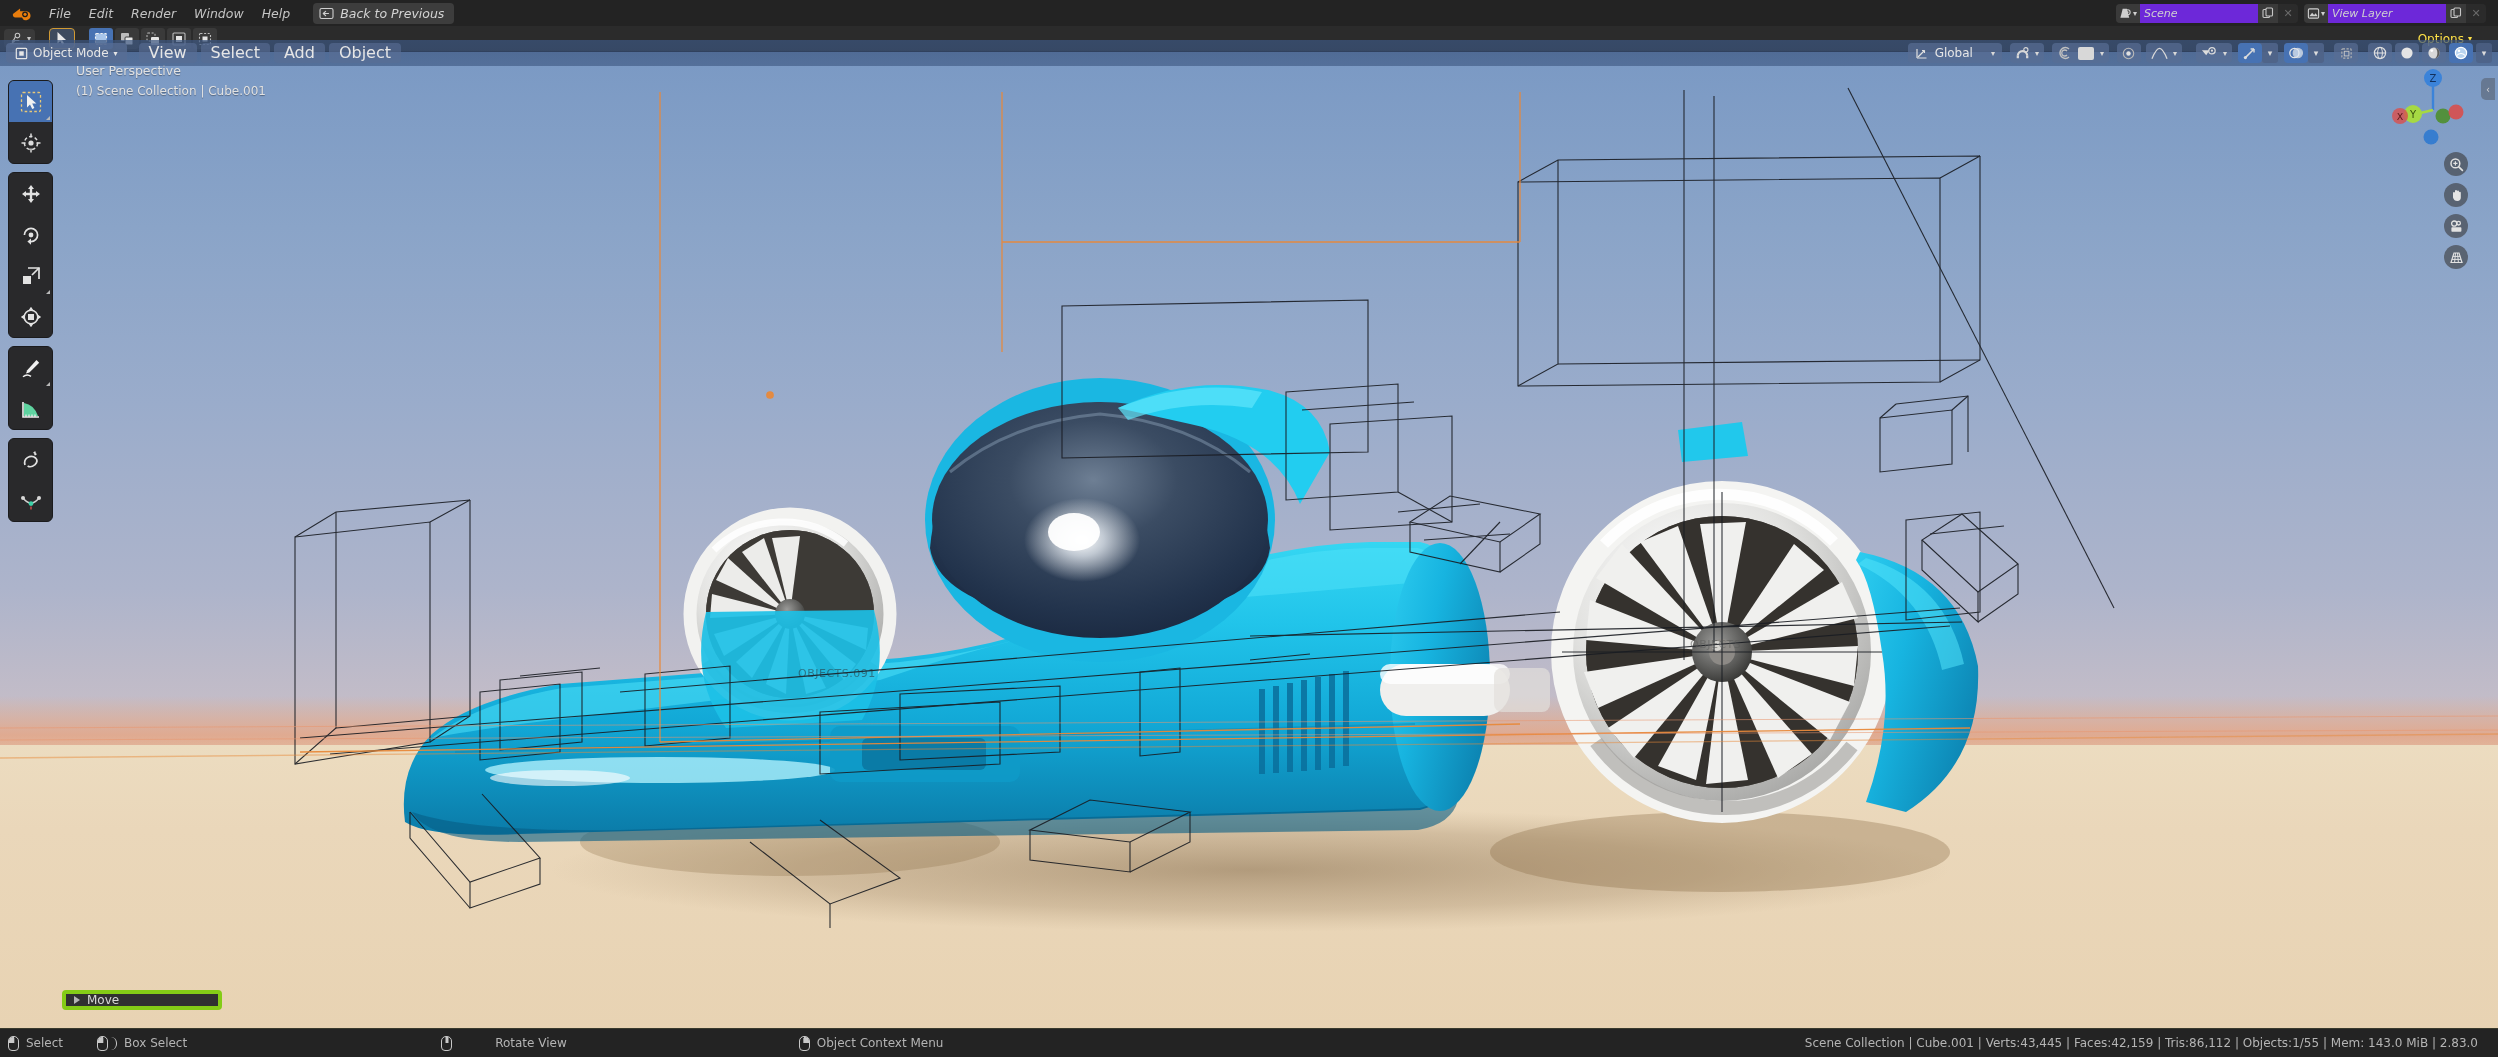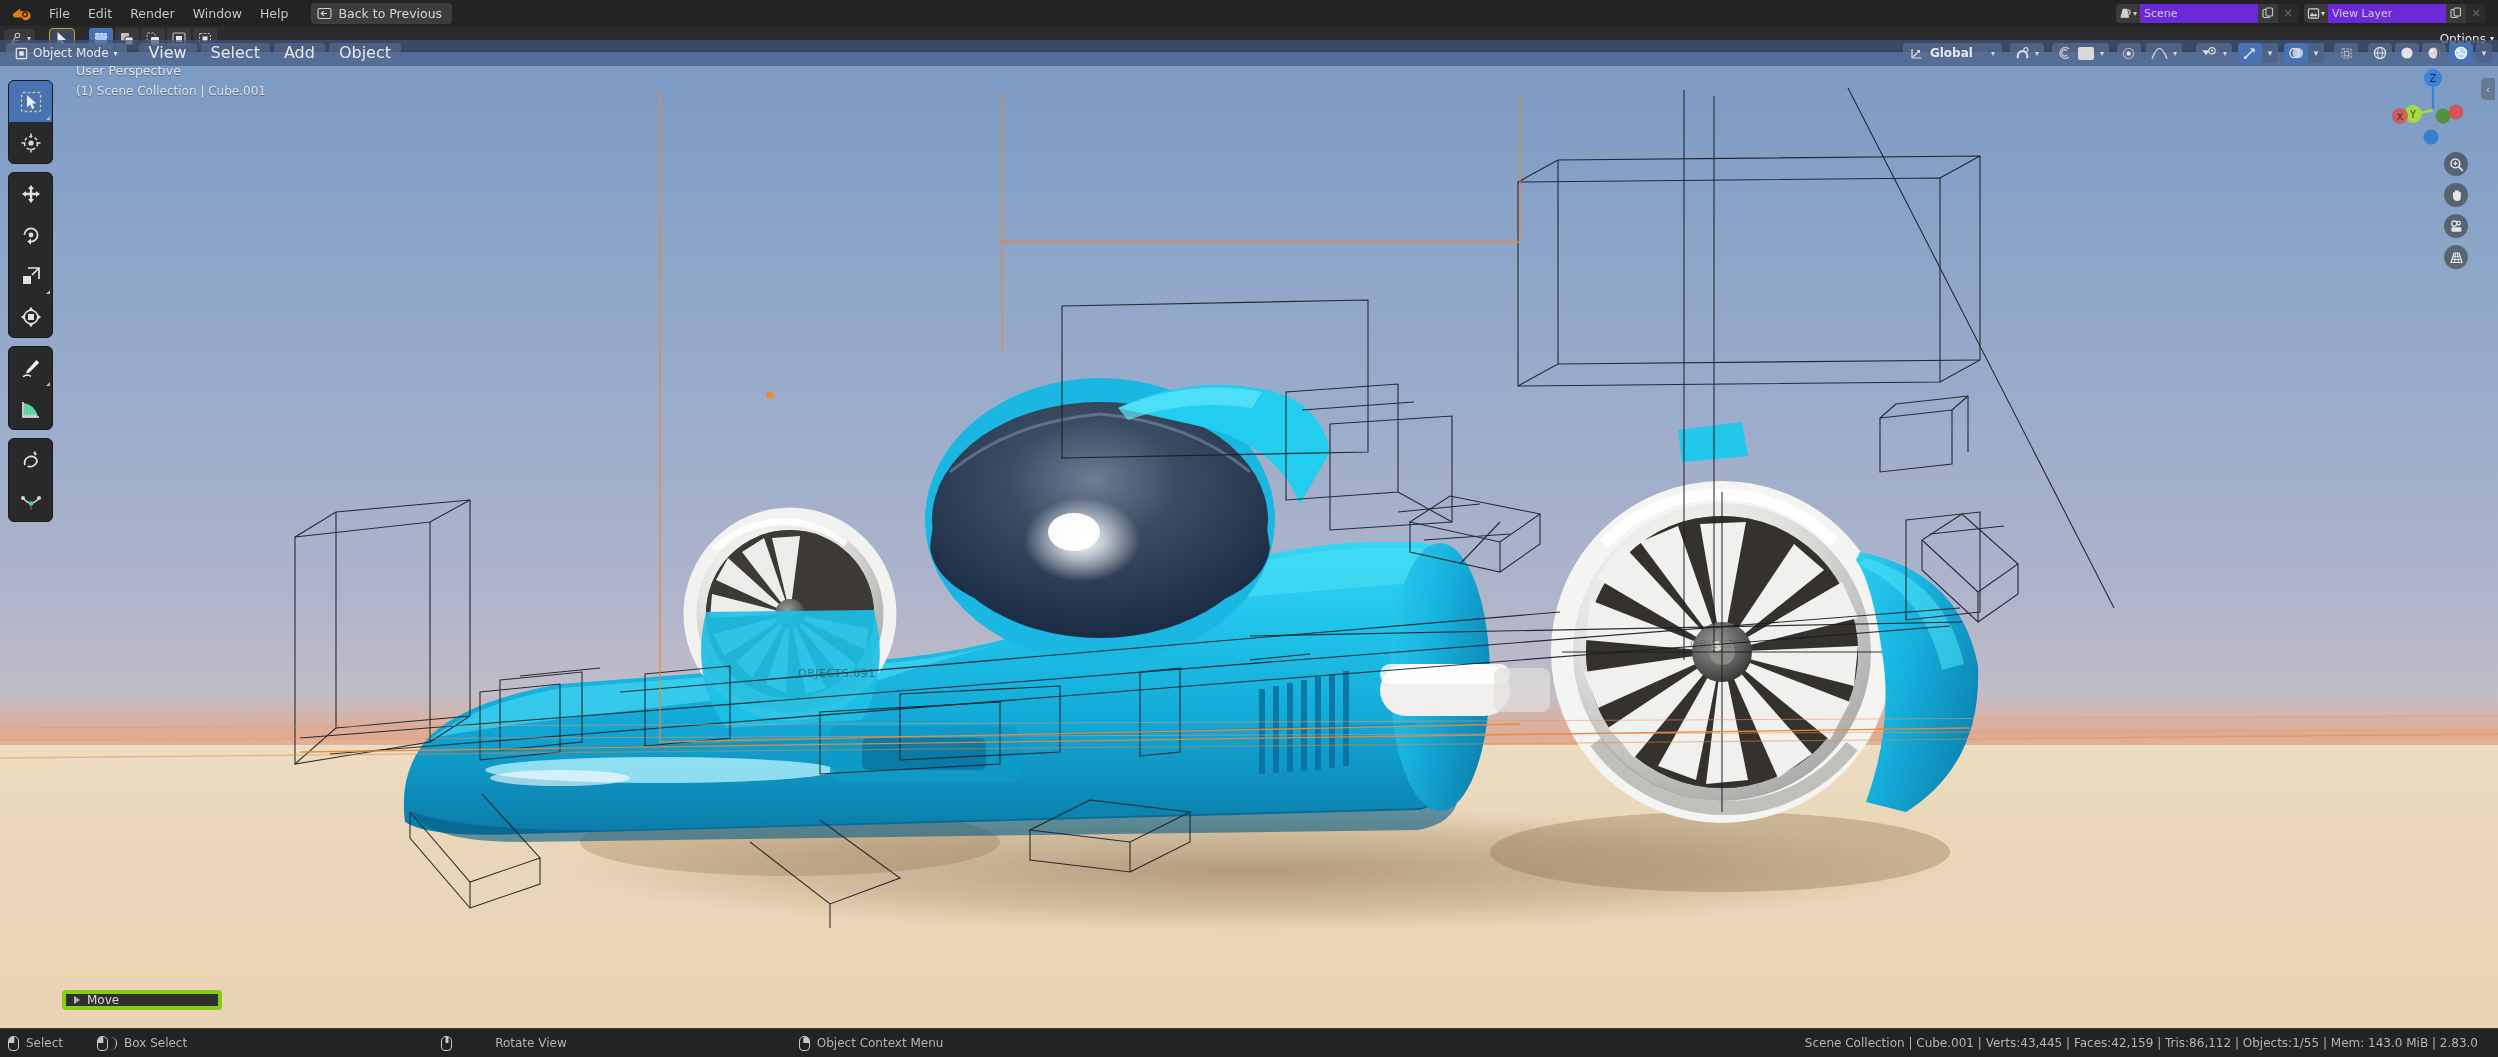--- a/index.html
+++ b/index.html
@@ -1,21 +1,21 @@
 <!DOCTYPE html>
 <html><head>
 <meta charset="utf-8">
 <style>
   * { margin:0; padding:0; box-sizing:border-box; }
   html,body { width:2498px; height:1057px; overflow:hidden; background:#1d1d1d;
     font-family:"DejaVu Sans", sans-serif; -webkit-font-smoothing:antialiased; }
 
   
   #topbar { position:absolute; left:0; top:0; width:2498px; height:26px;
-    background:#232323; display:flex; align-items:center; padding:0 6px; }
+    background:#232323; display:flex; align-items:center; padding:0 6px;font-style:italic; }
   .blender-logo { width:22px; height:18px; margin:0 8px 0 4px; flex:none; }
   .menu-item { color:#c4c4c4; font-size:12.5px; padding:3px 9px; border-radius:3px;
     white-space:nowrap; }
   #backprev { display:flex; align-items:center; gap:6px; margin-left:14px;
     background:#3d3d3d; border-radius:4px; padding:3px 10px 3px 6px; color:#d4d4d4;
     font-size:12.5px; white-space:nowrap; }
   .topbar-spacer { flex:1; }
   #scene-block, #layer-block { display:flex; align-items:center; background:#2b2b2b;
     border-radius:4px; margin-right:6px; height:19px; }
   .idblock-icon { width:24px; height:19px; background:#3a3a3a; border-radius:4px 0 0 4px;
@@ -32,22 +32,22 @@
     border-bottom:1px solid #161616; }
   .editor-sel { display:flex; align-items:center; background:#3a3a3a; border-radius:4px;
     padding:2px 4px 2px 5px; height:19px; gap:2px; }
   .tool-active { margin-left:14px; border:1px solid #d19a33; border-radius:4px;
     background:#3d4a5e; width:26px; height:21px; display:flex; align-items:center;
     justify-content:center; }
   .selmode-group { display:flex; margin-left:14px; gap:2px; }
   .selmode { width:24px; height:21px; background:#3a3a3a; border-radius:3px;
     display:flex; align-items:center; justify-content:center; }
   .selmode.on { background:#4772b3; }
-  #options-btn { display:flex; align-items:center; gap:4px; color:#e5e5e5;
-    font-size:12px; margin-right:0; }
+  #options-btn { display:flex; align-items:center; gap:4px; color:#fde047;
+    font-size:12px; margin-right:22px; }
 
   
   #viewport { position:absolute; left:0; top:52px; width:2498px; height:976px;
     overflow:hidden; }
   #sky { position:absolute; inset:0;
     background:linear-gradient(to bottom,
       #7a99c4 0%, #8aa4c8 18%, #9aaccb 36%, #adb4cb 55%, #c2bcc8 66%, #d9c4b8 71%); }
   #ground { position:absolute; left:0; top:71%; width:100%; height:29%;
     background:linear-gradient(to bottom, #ecdcc0 0%, #ead7ba 30%, #e8d3b3 100%); }
   #haze { position:absolute; left:0; top:66%; width:100%; height:10%;
@@ -665,21 +665,21 @@
   <div class="vh-plain">View</div>
   <div style="width:4px;"></div>
   <div class="vh-plain">Select</div>
   <div style="width:4px;"></div>
   <div class="vh-plain">Add</div>
   <div style="width:4px;"></div>
   <div class="vh-plain">Object</div>
 
   <div class="topbar-spacer"></div>
 
-  <div class="vh-pill" style="padding:0 7px; gap:6px;font-weight:bold;">
+  <div class="vh-pill" style="padding:0 7px; gap:6px;">
     <svg width="14" height="14" viewBox="0 0 14 14">
       <path d="M2 12 L2 3 M2 12 L11.5 12" stroke="#e0e0e0" stroke-width="1.2"></path>
       <path d="M3 11 L9.5 4.5" stroke="#e0e0e0" stroke-width="1.2"></path>
       <path d="M9.5 4.5 L9.5 7 M9.5 4.5 L7 4.5" stroke="#e0e0e0" stroke-width="1.1"></path>
     </svg>
     <span style="color:#e6e6e6;font-size:12px;">Global</span>
     <span style="color:#d8d8d8;font-size:8px;padding-left:12px;">▾</span>
   </div>
 
   <div style="width:8px;"></div>

